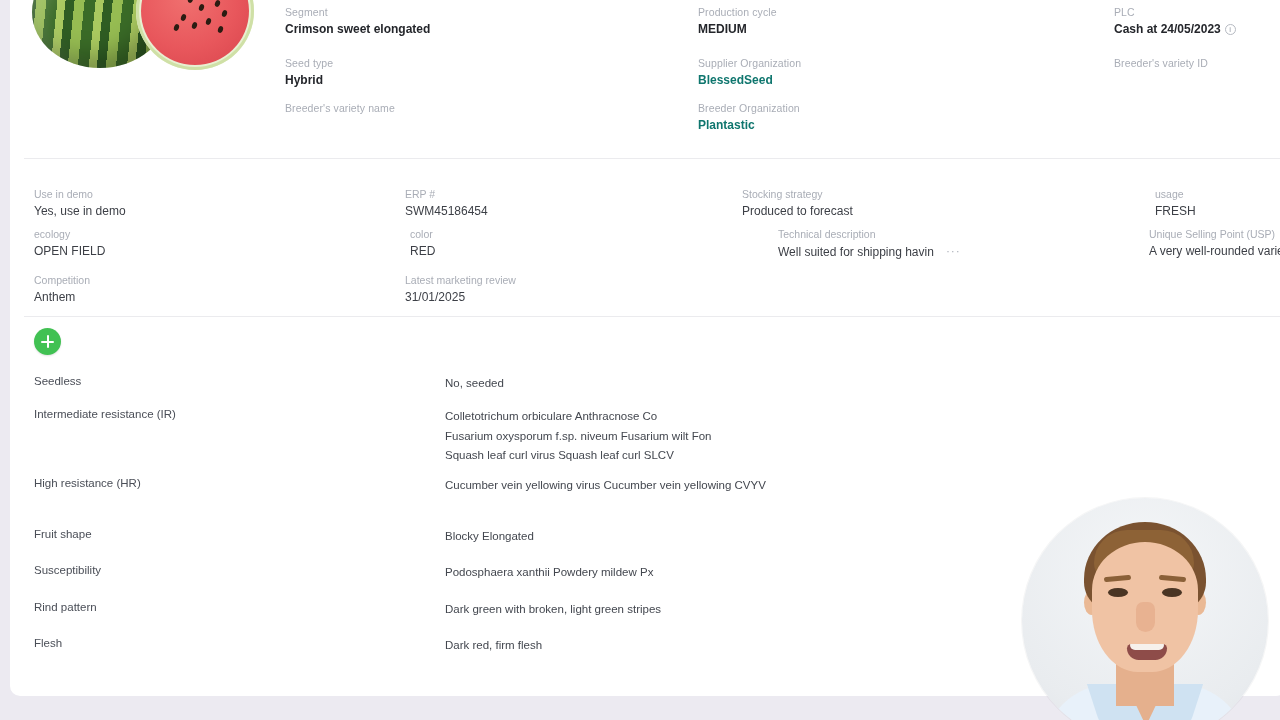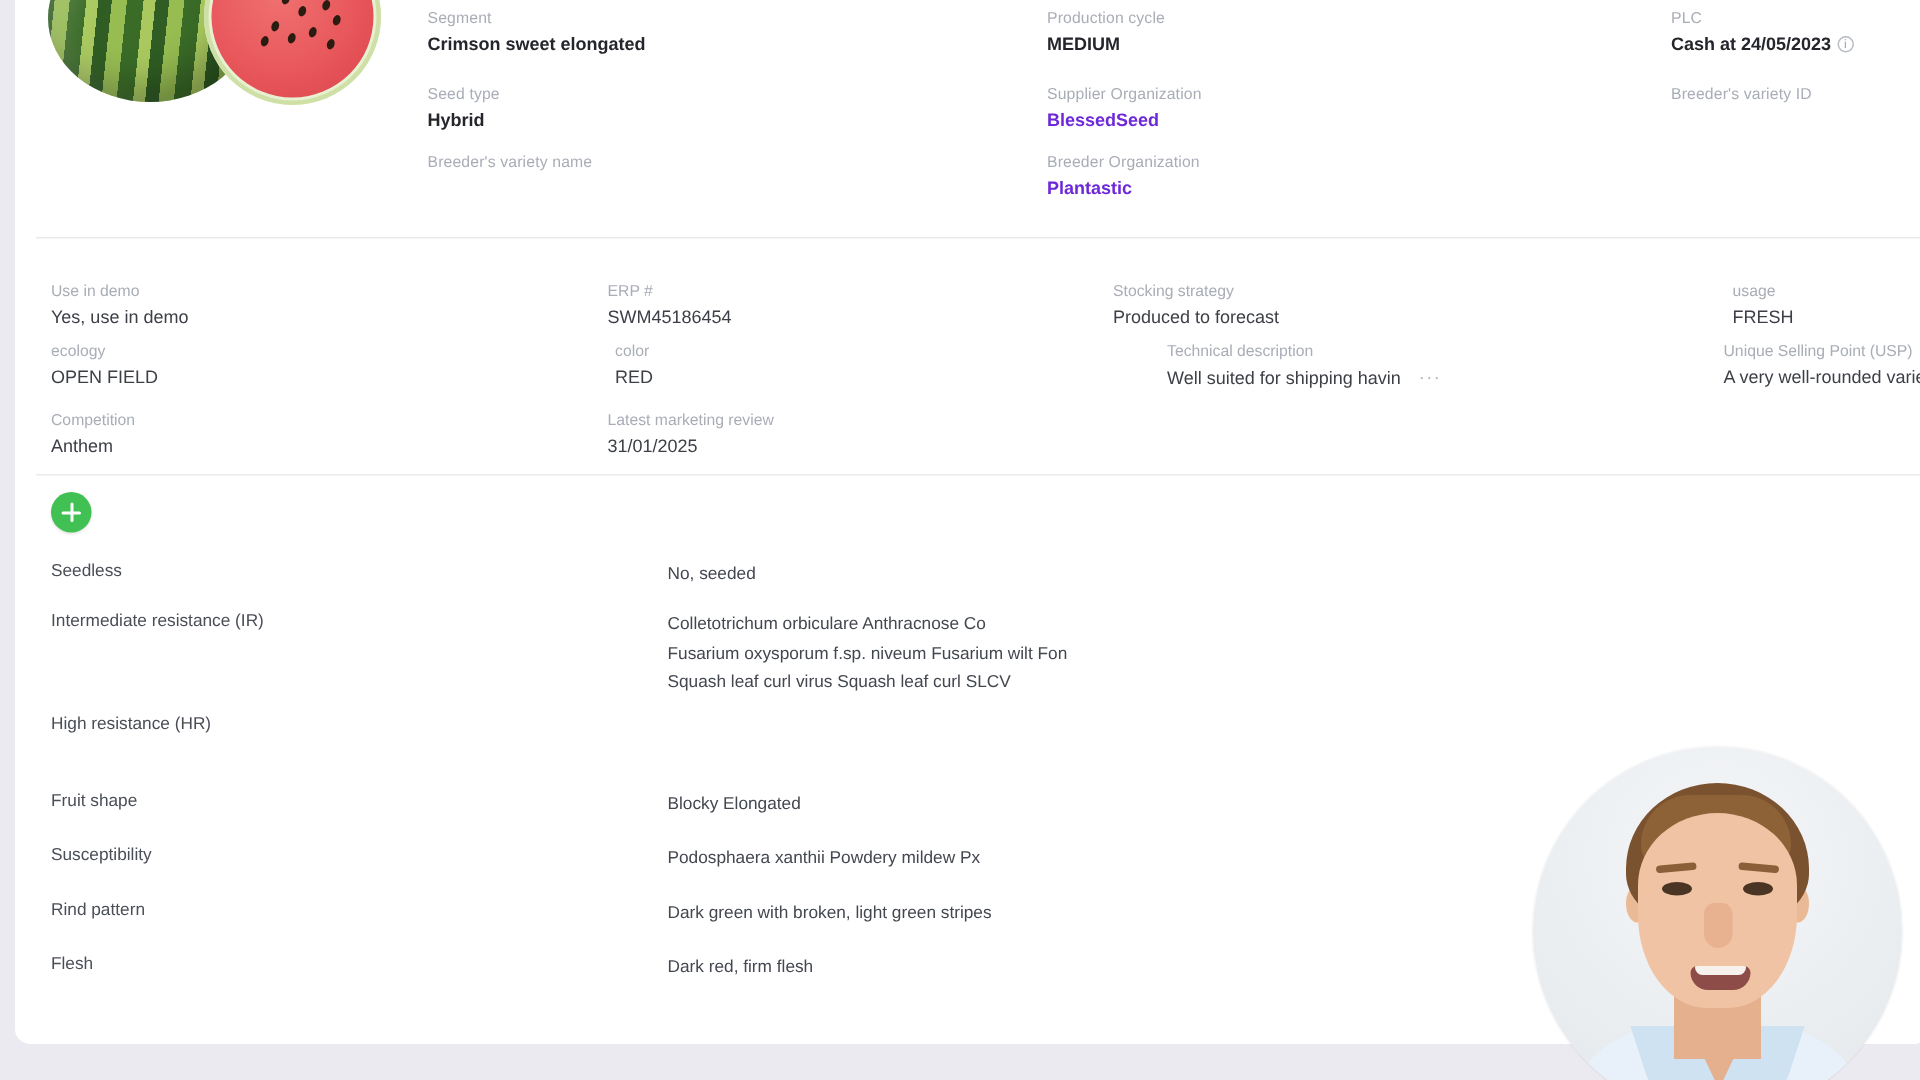--- a/index.html
+++ b/index.html
@@ -62,21 +62,21 @@
   .fields { position: absolute; left: 0; top: 0; right: 0; height: 172px; }
   .field { position: absolute; }
   .f-label {
     font-size: 10.5px; color: #a9adb6; letter-spacing: .1px;
     white-space: nowrap; line-height: 13px;
   }
   .f-value {
     font-size: 12px; color: #24262b; font-weight: bold;
     margin-top: 3px; white-space: nowrap; line-height: 15px;
   }
-  .f-value.link { color: #6d28d9; }
+  .f-value.link { color: #0f766e; }
 
   .info-icon {
     display: inline-block; width: 11px; height: 11px;
     border: 1px solid #b6bac2; border-radius: 50%;
     font-size: 8px; line-height: 9px; text-align: center;
     color: #9aa0aa; font-weight: normal;
     vertical-align: 1px; margin-left: 4px;
   }
 
   .divider {
@@ -323,20 +323,21 @@
         <div class="s-values">
           <div class="s-value">Colletotrichum orbiculare Anthracnose Co</div>
           <div class="s-value">Fusarium oxysporum f.sp. niveum Fusarium wilt Fon</div>
           <div class="s-value">Squash leaf curl virus Squash leaf curl SLCV</div>
         </div>
       </div>
 
       <div class="spec-row" style="top:110px">
         <div class="s-label">High resistance (HR)</div>
         <div class="s-values">
+          <div class="s-value">Cucumber vein yellowing virus Cucumber vein yellowing CVYV</div>
         </div>
       </div>
 
       <div class="spec-row" style="top:161px">
         <div class="s-label">Fruit shape</div>
         <div class="s-values">
           <div class="s-value">Blocky Elongated</div>
         </div>
       </div>
 

